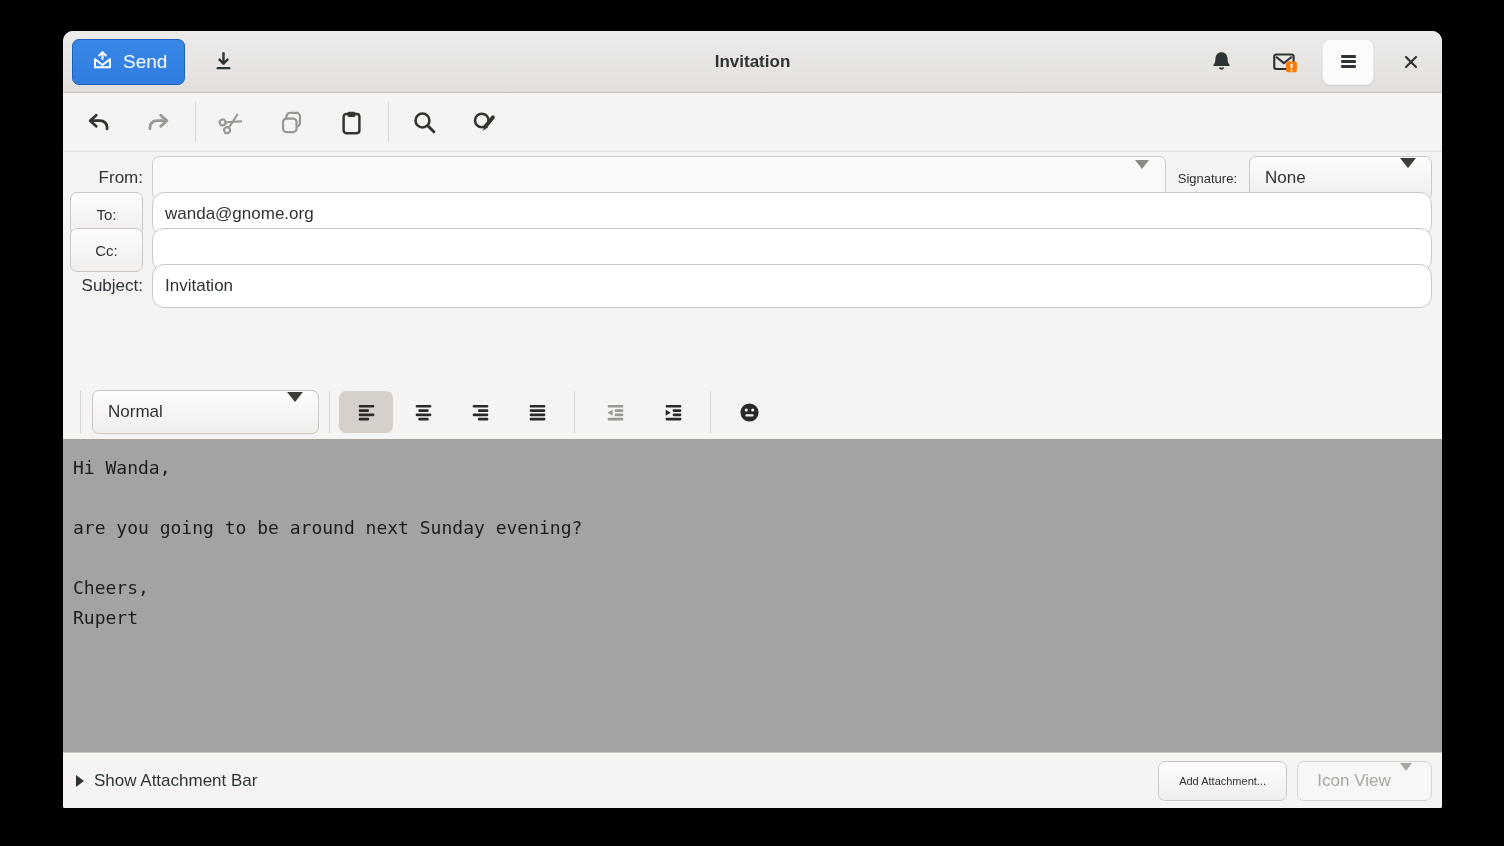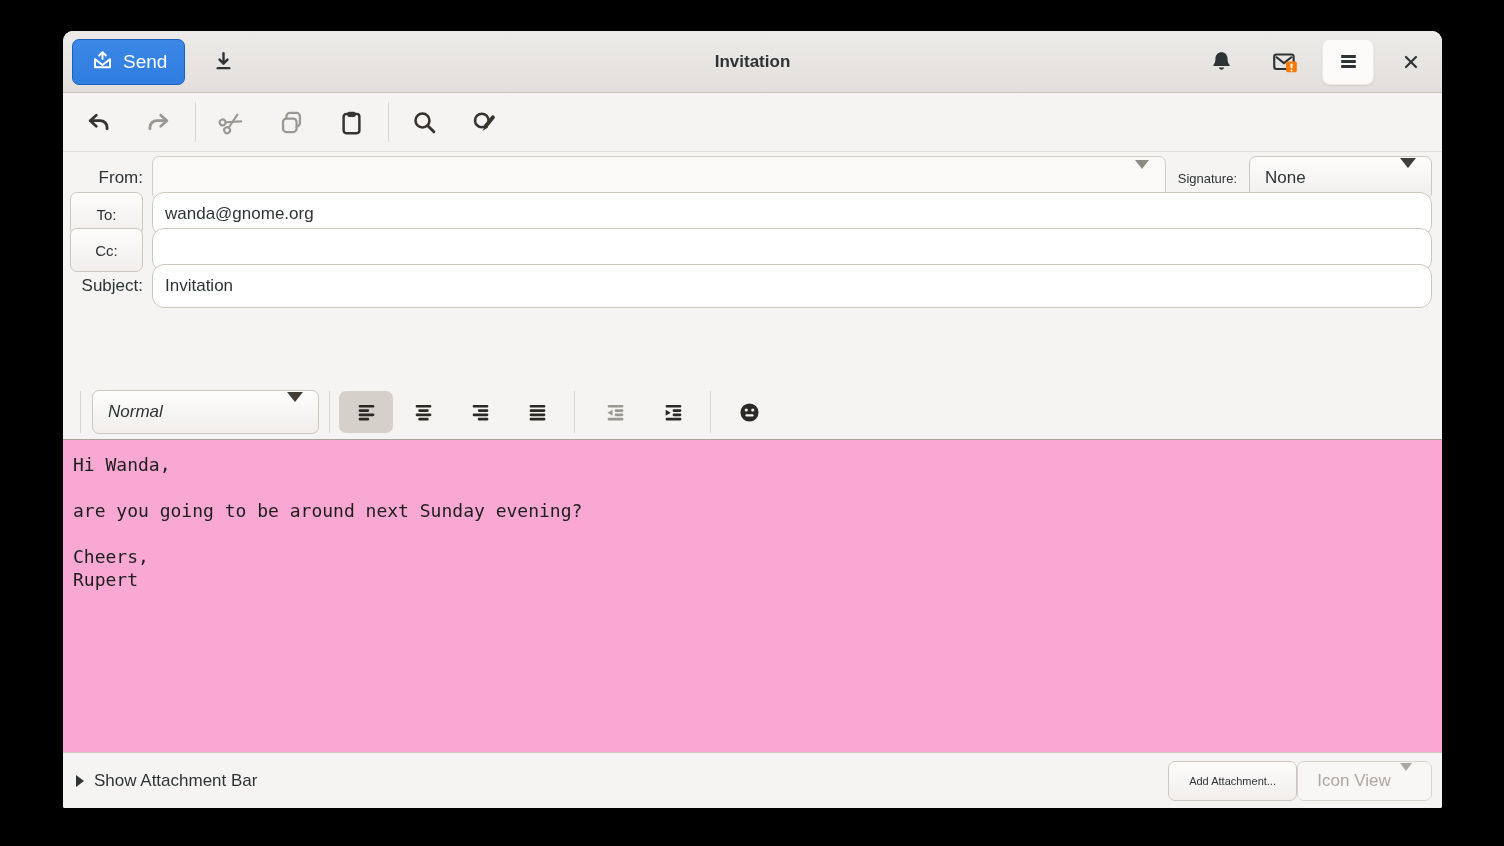--- a/index.html
+++ b/index.html
@@ -62,47 +62,47 @@
   .arr-dn { width:0; height:0; border-left:8px solid transparent;
             border-right:8px solid transparent; border-top:10px solid #403d38; }
   .arr-dn.gray { border-top-color:#8d8984; border-left-width:7px; border-right-width:7px;
                  border-top-width:9px; }
   .arr-dn.small { border-left-width:6px; border-right-width:6px; border-top-width:8px; }
 
   
   .format-bar { flex:0 0 55px; display:flex; align-items:center; padding:0 7px;
                 border-bottom:1px solid #a9a29a; }
   .mode-select { width:251px; flex:0 0 251px; }
-  .style-select { width:227px; flex:0 0 227px; margin-left:11px;font-style:italic; }
+  .style-select { width:227px; flex:0 0 227px; margin-left:11px; }
   .f-sep { width:1px; height:42px; background:#dbd6d1; flex:0 0 1px; margin-left:10px; }
   .fmt-btn { width:54px; height:42px; border:none; background:transparent; border-radius:7px;
              display:flex; align-items:center; justify-content:center; color:#2b2925;
              cursor:pointer; flex:0 0 54px; }
   .fmt-btn.active { background:#d5d0ca; }
   .fmt-btn.dis { color:#9b9894; cursor:default; }
   .align-group { display:flex; gap:3px; margin-left:9px; }
   .indent-group { display:flex; gap:4px; margin-left:13px; }
   .emoji-btn { margin-left:13px; width:50px; flex-basis:50px; }
 
   
-  .editor { flex:1; background:#f9a8d4; padding:13px 10px; white-space:pre-wrap;
-            font-family:"DejaVu Sans Mono", monospace; font-size:18px; line-height:23px;
+  .editor { flex:1; background:#a3a3a3; padding:13px 10px; white-space:pre-wrap;
+            font-family:"DejaVu Sans Mono", monospace; font-size:18px; line-height:30px;
             color:#1d1d1d; cursor:text; overflow:hidden; }
 
   
   .statusbar { flex:0 0 56px; border-top:1px solid #cfc9c2; display:flex;
                align-items:center; padding:0 10px; background:#f5f4f2; }
   .expander { display:flex; align-items:center; gap:10px; font-size:17px;
               color:#2e3436; cursor:pointer; padding-left:3px; }
   .tri-right { width:0; height:0; border-top:6px solid transparent;
                border-bottom:6px solid transparent; border-left:8px solid #2e3436; }
   .add-btn { margin-left:auto; height:40px; padding:0 20px; font-size:11px; color:#2e3436;
              background:linear-gradient(#fdfdfc,#f1eeec); border:1px solid #cdc7c1;
              border-radius:7px; cursor:pointer; font-family:inherit; }
-  .view-btn { height:40px; width:135px; flex:0 0 135px;
+  .view-btn { margin-left:10px; height:40px; width:135px; flex:0 0 135px;
               display:flex; align-items:center; justify-content:center; gap:9px;
               font-size:17px; color:#aba7a2; background:#f8f7f5; border:1px solid #d8d3cd;
               border-radius:7px; cursor:default; }
   .view-btn .arr-dn { border-top-color:#aba7a2; }
 
   svg { display:block; }
 </style>
 </head>
 <body>
 

